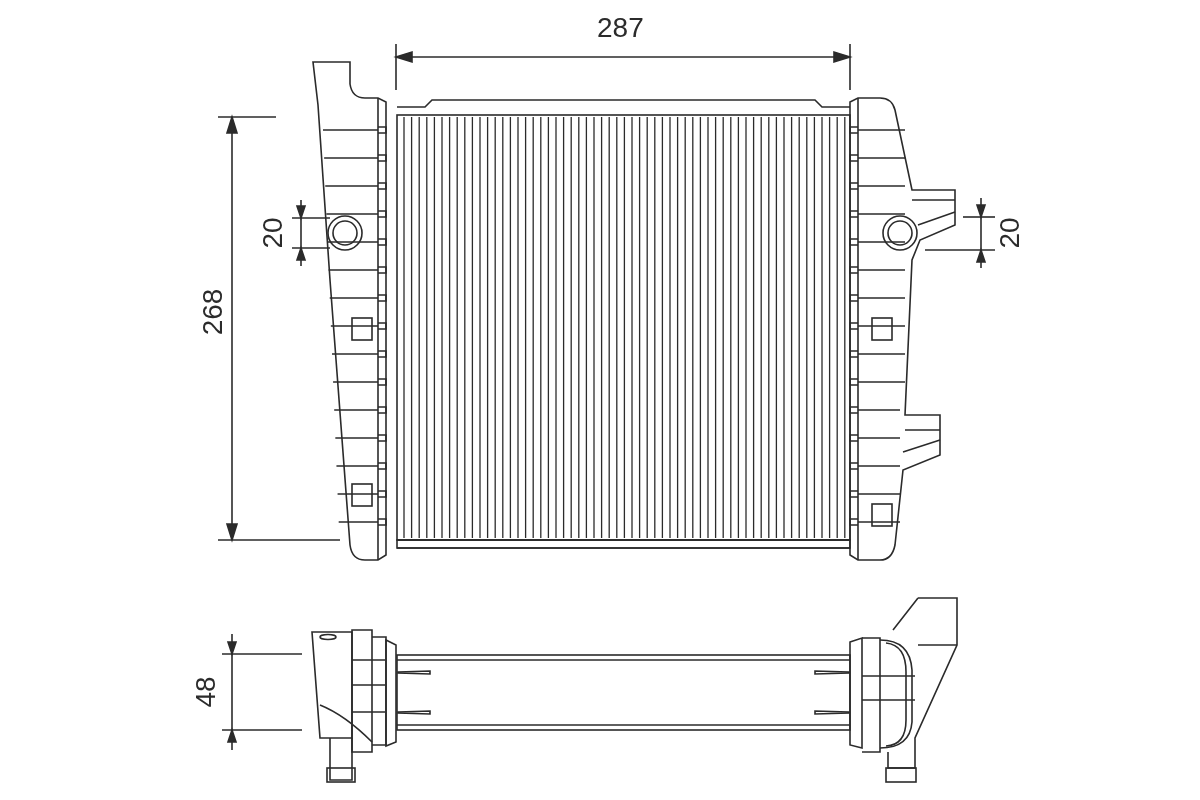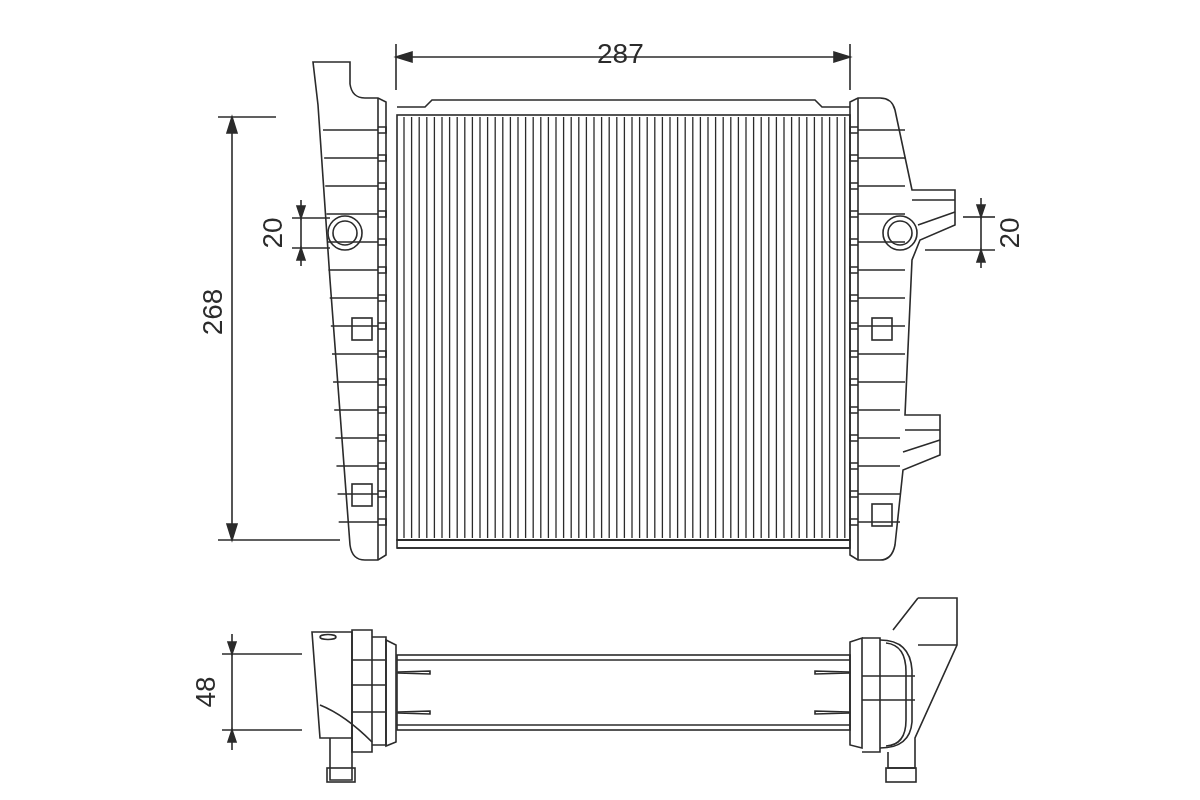--- a/index.html
+++ b/index.html
@@ -206,18 +206,18 @@
     <g>
       <line x1="222" y1="654" x2="302" y2="654"></line>
       <line x1="222" y1="730" x2="302" y2="730"></line>
       <line x1="232" y1="634" x2="232" y2="750"></line>
       <path d="M232 654 L228 642 L236 642 Z" fill="#2b2b2b"></path>
       <path d="M232 730 L228 742 L236 742 Z" fill="#2b2b2b"></path>
     </g>
   </g>
 </svg>
 
-<div class="dim-label" style="left:597px;top:40px;">287</div>
+<div class="dim-label" style="left:597px;top:14px;">287</div>
 <div class="dim-label rot" style="left:190px;top:298px;">268</div>
 <div class="dim-label rot" style="left:257px;top:219px;">20</div>
 <div class="dim-label rot" style="left:994px;top:219px;">20</div>
 <div class="dim-label rot" style="left:190px;top:678px;">48</div>
 </div>
 
 </body></html>

